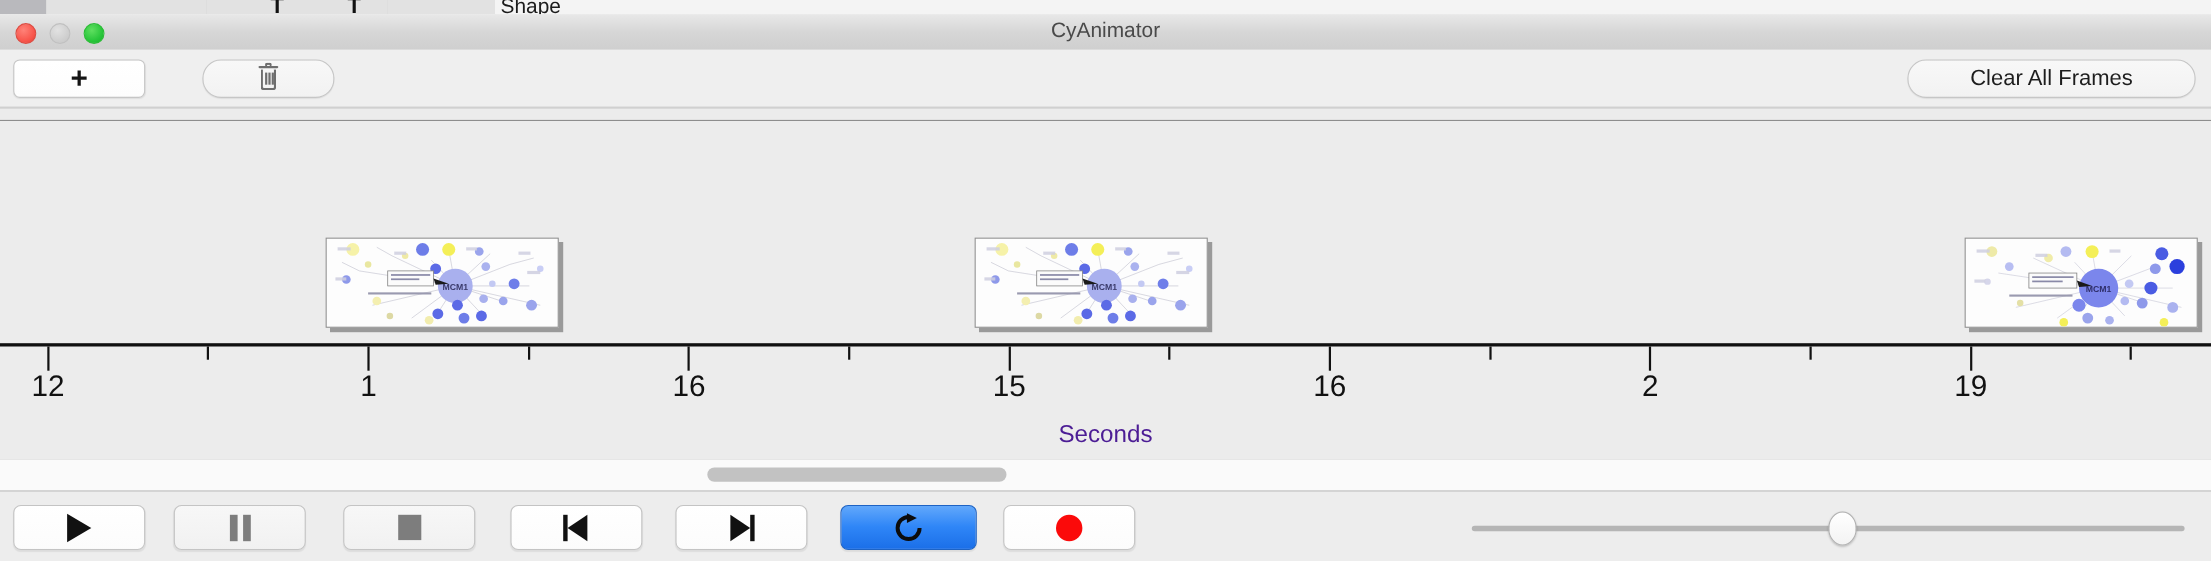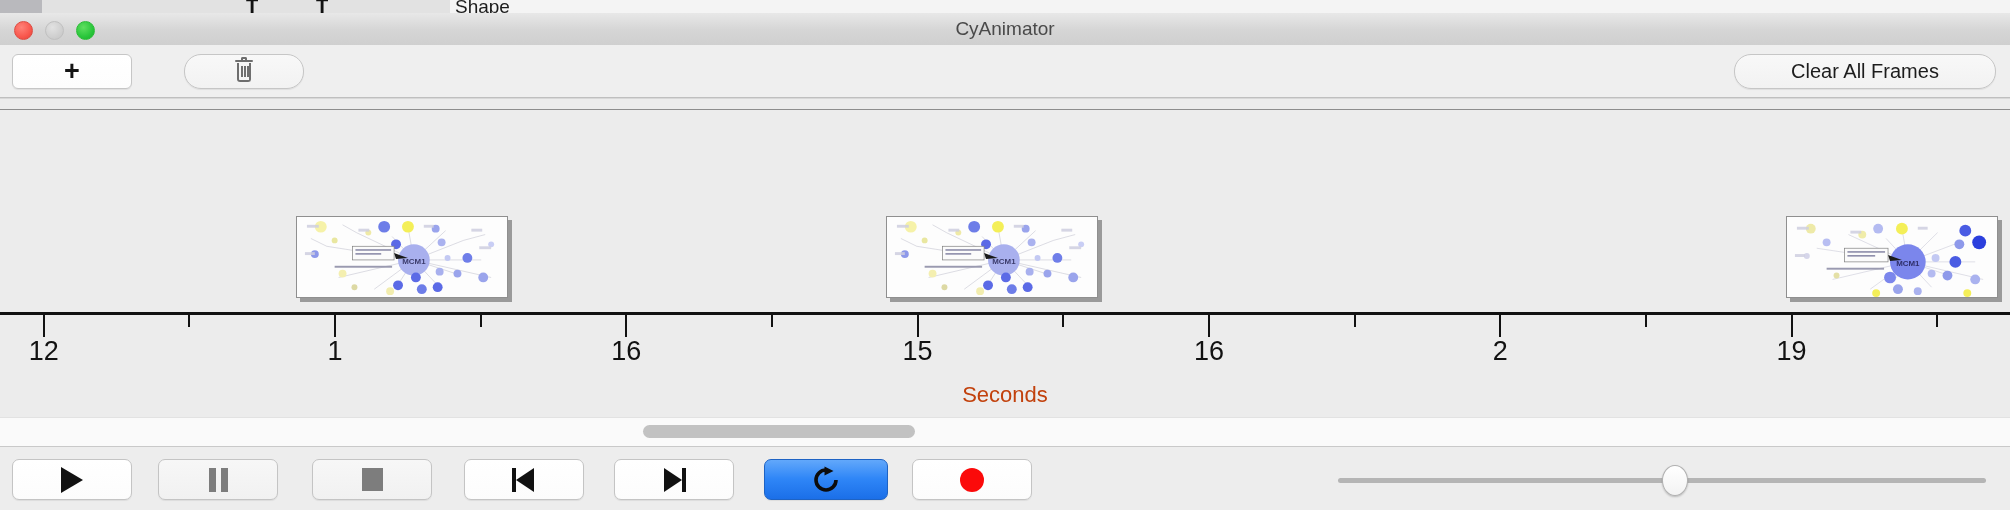--- a/index.html
+++ b/index.html
@@ -67,21 +67,21 @@
   .frame .shadow{position:absolute;left:4px;top:4px;width:100%;height:100%;background:#9a9a9a;}
   .frame .plate{position:absolute;left:0;top:0;width:100%;height:100%;background:#fdfdfd;border:1px solid #8f8f8f;box-sizing:border-box;overflow:hidden;}
   .frame svg{display:block;width:100%;height:100%;}
 
   
   .axis{position:absolute;left:0;top:312px;width:2010px;height:3px;background:#111;}
   .tick{position:absolute;top:315px;width:2px;background:#111;}
   .tick.major{height:22px;}
   .tick.minor{height:12px;}
   .tick-label{position:absolute;top:336px;font-size:27px;color:#111;transform:translateX(-50%);white-space:nowrap;}
-  .axis-title{position:absolute;left:0;top:382px;width:2010px;text-align:center;font-size:22px;color:#c2410c;}
+  .axis-title{position:absolute;left:0;top:382px;width:2010px;text-align:center;font-size:22px;color:#4c1d95;}
 
   
   .hscroll{position:absolute;left:0;top:417px;width:2010px;height:28px;background:#fafafa;border-top:1px solid #e2e2e2;border-bottom:1px solid #9a9a9a;}
   .hscroll .thumb{position:absolute;top:7px;height:13px;background:#c2c2c2;border-radius:7px;}
 
   
   .controls{position:absolute;left:0;top:446px;width:2010px;height:64px;background:#ededed;border-top:1px solid #c9c9c9;}
   .cbtn{
     position:absolute;top:12px;height:41px;
     border:1px solid #c4c4c4;border-radius:7px;

